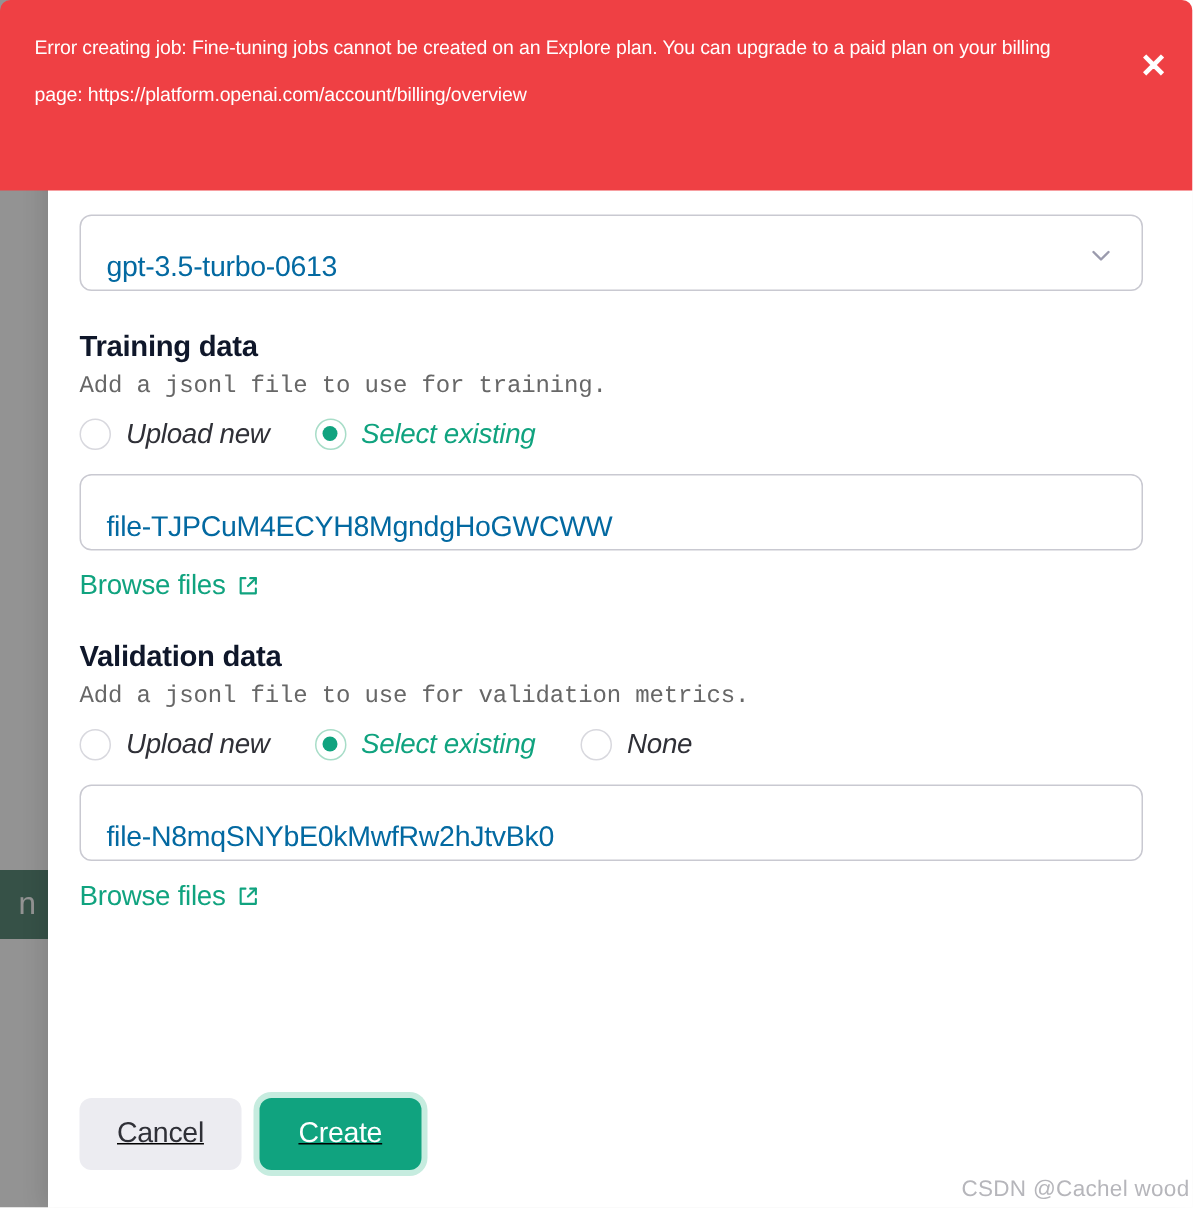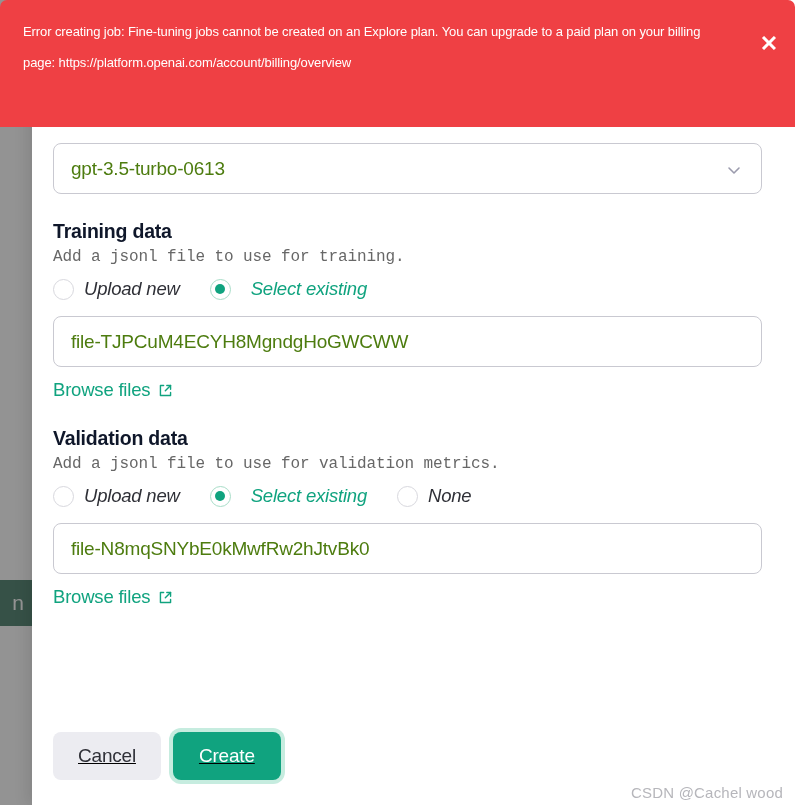--- a/index.html
+++ b/index.html
@@ -127,23 +127,23 @@
 
   .select-box, .text-box {
     position: relative;
     box-sizing: border-box;
     width: 709px;
     height: 51px;
     border: 1px solid #c9c9d1;
     border-radius: 8px;
     background: #ffffff;
     font-size: 19px;
-    color: #4d7c0f;
+    color: #0369a1;
     line-height: 49px;
-    padding: 0 44px 0 17px;
+    padding: 10px 44px 0 17px;
     letter-spacing: -0.2px;
     white-space: nowrap;
     overflow: hidden;
     cursor: pointer;
   }
   .text-box { cursor: text; }
   .chevron {
     position: absolute;
     right: 17px;
     top: 0;
@@ -188,21 +188,20 @@
     border-radius: 50%;
     background: #10a37f;
   }
   .radio-label {
     font-size: 18.5px;
     color: #2f3037;
     letter-spacing: -0.2px;
   }
   .radio-opt.selected .radio-label {
     color: #10a37f;
-    margin-left: 10px;
   }
 
   .link-green {
     display: inline-flex;
     align-items: center;
     color: #10a37f;
     font-size: 18.5px;
     letter-spacing: -0.2px;
     cursor: pointer;
     margin-top: 12px;
@@ -247,21 +246,21 @@
   #create-button {
     background: #10a37f;
     color: #ffffff;
     height: 48px;
     padding: 0 26px;
     box-shadow: 0 0 0 4px #c6ecdf;
   }
 
   #watermark {
     position: absolute;
-    right: 12px;
+    right: 2px;
     bottom: 4px;
     font-size: 15px;
     color: #b6b6bb;
     letter-spacing: 0.2px;
     z-index: 60;
   }
   .spacer-26 { height: 26px; }
 </style>
 </head>
 <body>

